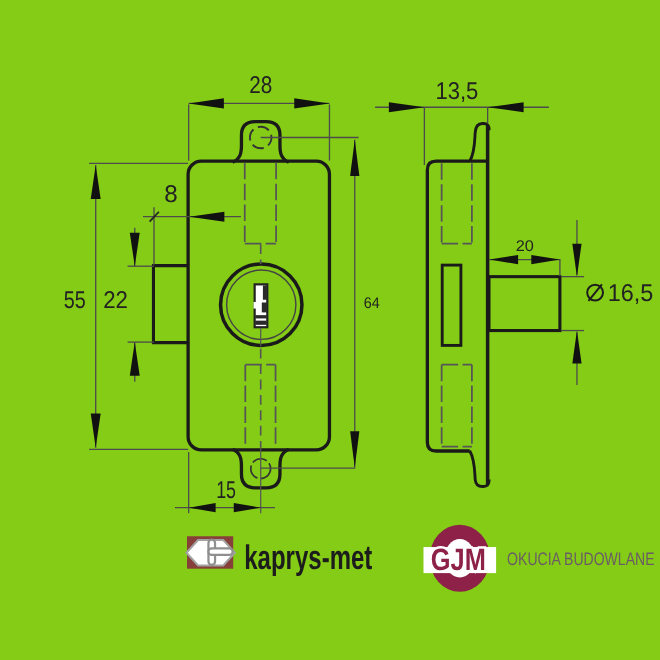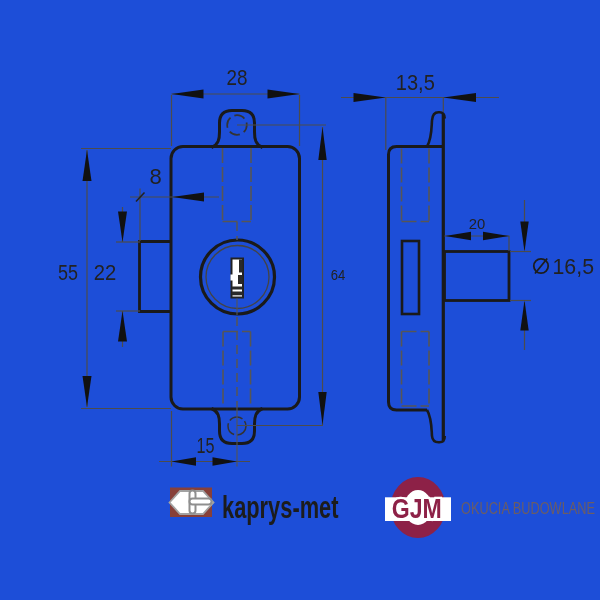--- a/index.html
+++ b/index.html
@@ -1,16 +1,16 @@
 <!DOCTYPE html>
 <html><head>
 <meta charset="utf-8">
 <style>
   html,body{margin:0;padding:0;background:#ffffff;}
-  #page{width:600px;height:600px;position:relative;background:#1d4ed8;overflow:hidden;-webkit-font-smoothing:antialiased;}
+  #page{width:600px;height:600px;position:relative;background:#84cc16;overflow:hidden;-webkit-font-smoothing:antialiased;}
   svg text{font-family:"Liberation Sans",sans-serif;}
 </style>
 </head>
 <body>
 <div id="page">
 <svg width="600" height="600" viewBox="0 0 600 600">
 
   <g stroke="#1a1a1a" fill="none" stroke-width="3">
 
     <rect x="171" y="146.5" width="128.5" height="262.5" rx="12"></rect>

